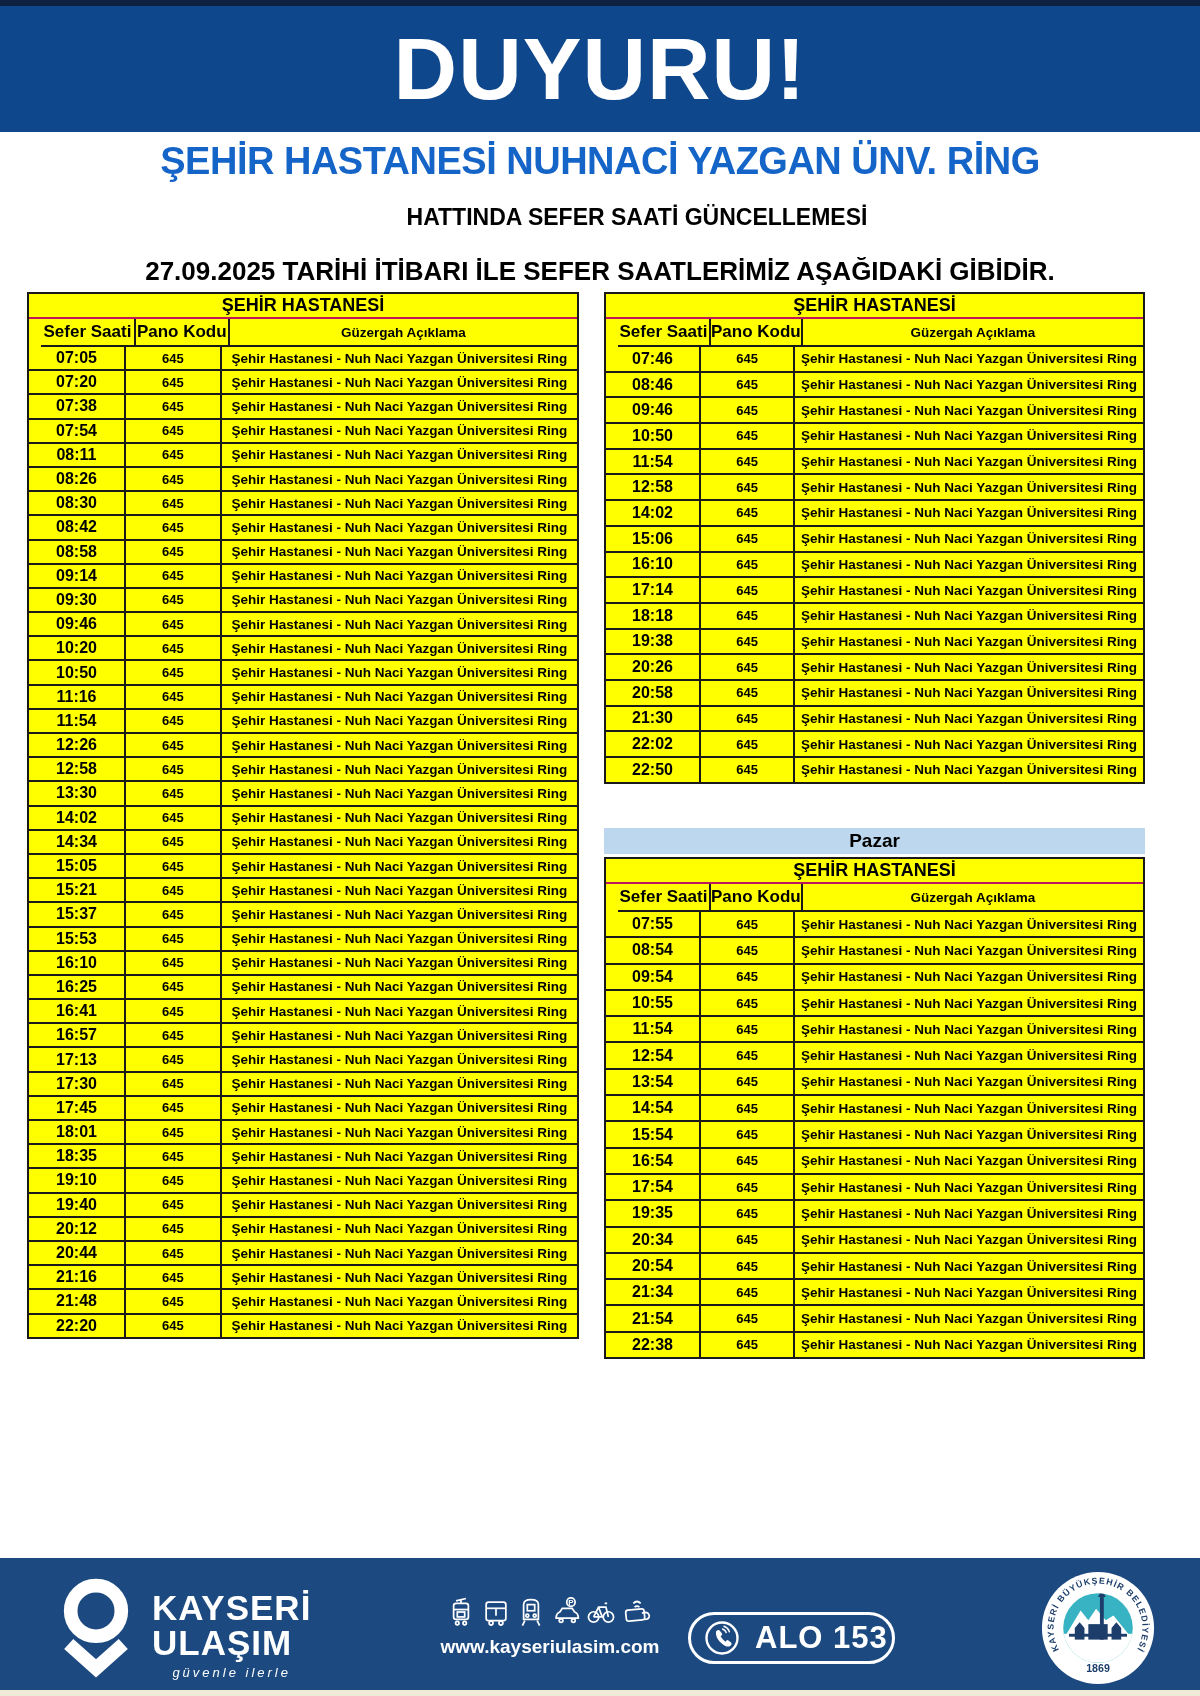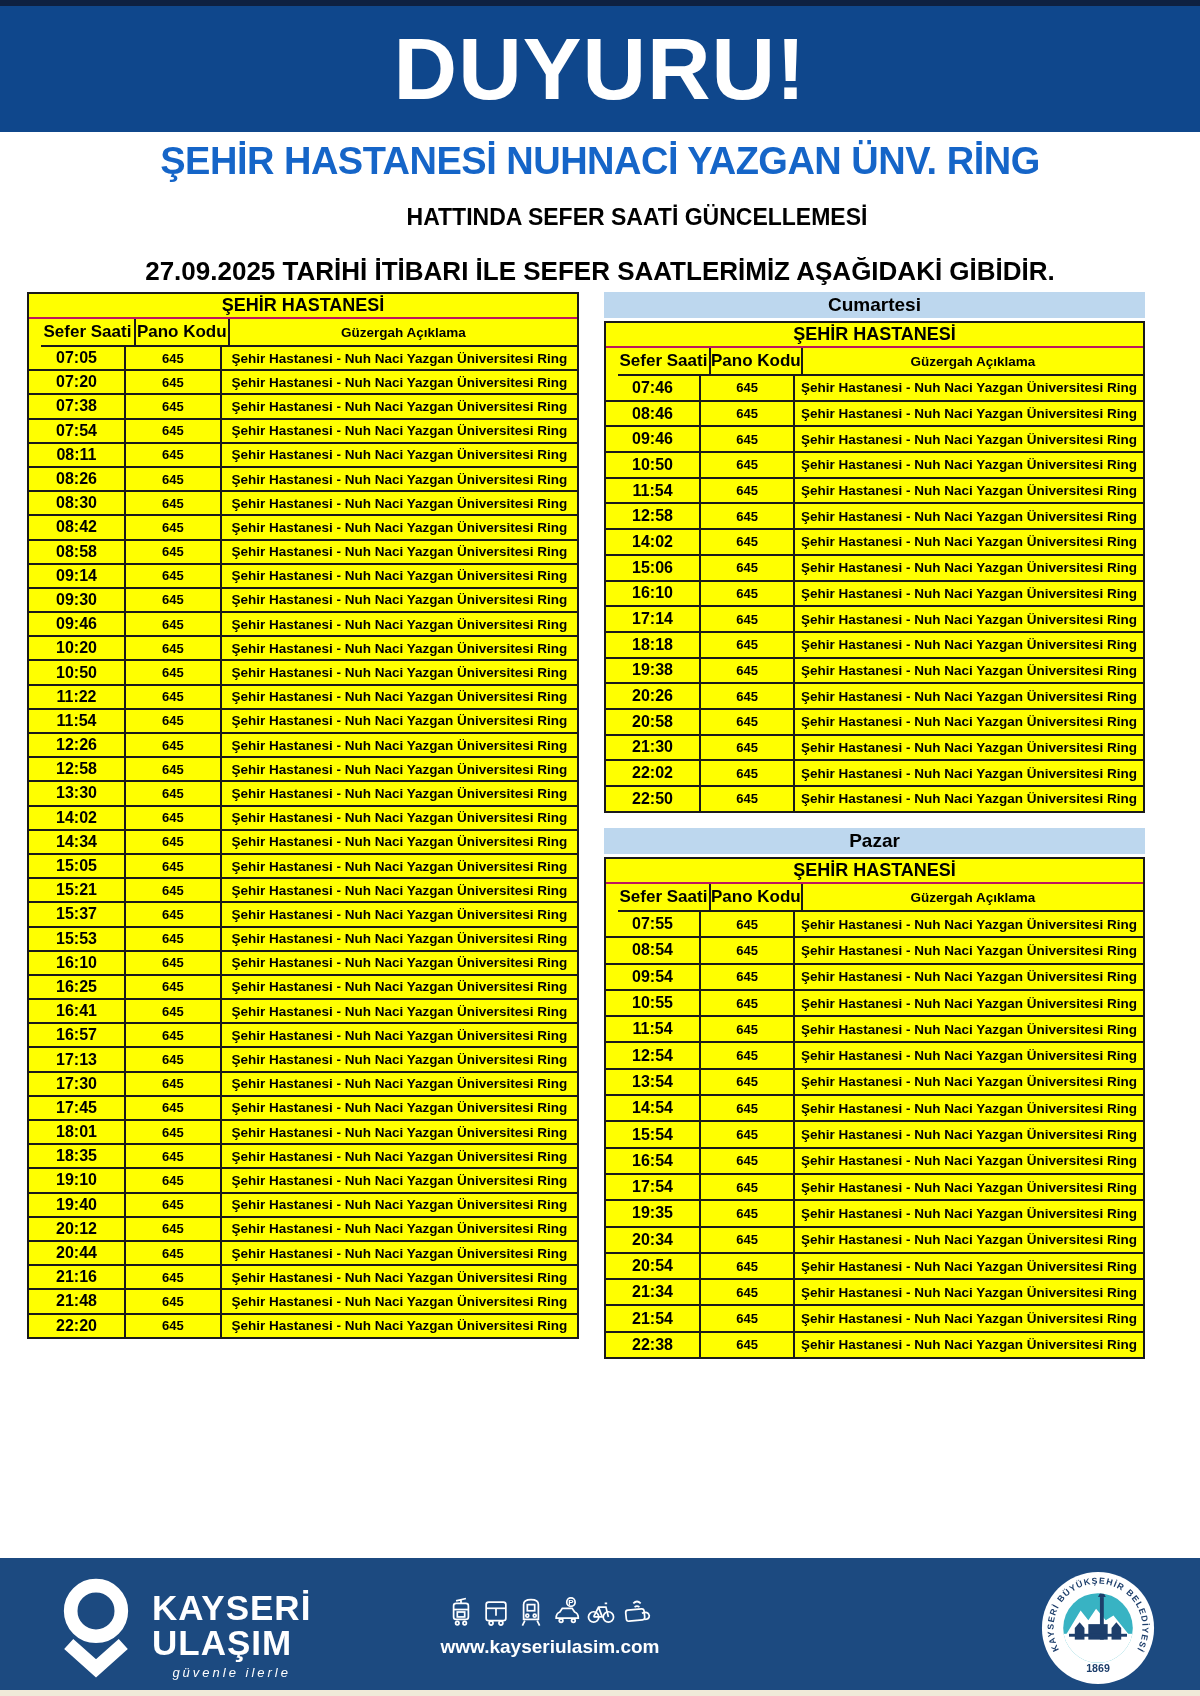--- a/index.html
+++ b/index.html
@@ -158,21 +158,21 @@
           <div class="c time">10:20</div>
           <div class="c pano">645</div>
           <div class="c route">Şehir Hastanesi - Nuh Naci Yazgan Üniversitesi Ring</div>
         </div>
         <div class="trow">
           <div class="c time">10:50</div>
           <div class="c pano">645</div>
           <div class="c route">Şehir Hastanesi - Nuh Naci Yazgan Üniversitesi Ring</div>
         </div>
         <div class="trow">
-          <div class="c time">11:22</div>
+          <div class="c time">11:16</div>
           <div class="c pano">645</div>
           <div class="c route">Şehir Hastanesi - Nuh Naci Yazgan Üniversitesi Ring</div>
         </div>
         <div class="trow">
           <div class="c time">11:54</div>
           <div class="c pano">645</div>
           <div class="c route">Şehir Hastanesi - Nuh Naci Yazgan Üniversitesi Ring</div>
         </div>
         <div class="trow">
           <div class="c time">12:26</div>
@@ -297,21 +297,20 @@
         <div class="trow">
           <div class="c time">22:20</div>
           <div class="c pano">645</div>
           <div class="c route">Şehir Hastanesi - Nuh Naci Yazgan Üniversitesi Ring</div>
         </div>
       </div>
   </div>
 </section>
 
 <section class="col" style="left:604px; top:292px; width:541px;">
-  <div class="dayband">Cumartesi</div>
   <div class="ttable" style="--rh:23.7px">
     <div class="stophdr">ŞEHİR HASTANESİ</div>
     <div class="colhdr">
       <div class="c time">Sefer Saati</div>
       <div class="c pano">Pano Kodu</div>
       <div class="c route">Güzergah Açıklama</div>
     </div>
     <div class="rows">
         <div class="trow">
           <div class="c time">07:46</div>
@@ -551,20 +550,28 @@
     </svg>
     <svg width="32" height="32" viewBox="0 0 26 26" fill="none" stroke="#fff" stroke-width="1.4">
       <path d="M10 6 Q13 3 16 6 M11 9 Q13 7.5 15 9"></path>
       <rect x="4" y="11" width="15" height="9" rx="2" transform="rotate(-6 11 15)"></rect>
       <path d="M17 14 Q22 12 23 16 Q23 19 19 19"></path>
     </svg>
   </div>
 
   <div class="website">www.kayseriulasim.com</div>
 
+  <div class="alopill">
+    <svg width="38" height="38" viewBox="0 0 38 38">
+      <circle cx="19" cy="19" r="15.5" fill="none" stroke="#fff" stroke-width="2.4"></circle>
+      <path d="M13 12.5 q2.5 -2.5 4 -0.5 l1.8 2.2 q1 1.2 -0.2 2.2 l-1 0.9 q1.8 3.4 4.8 5.4 l0.9 -1 q1 -1.1 2.2 -0.2 l2.2 1.8 q2 1.6 -0.6 3.6 q-1.8 1.4 -4.8 0 q-5.6 -2.8 -8.4 -8.4 q-1.5 -3.2 -0.9 -6z" fill="#fff"></path>
+      <path d="M24 10 q3 1 4 4 M25.5 7 q4.5 1.5 6 6" fill="none" stroke="#fff" stroke-width="1.6" stroke-linecap="round" transform="translate(-2,1) scale(0.9)"></path>
+    </svg>
+    <span class="alotext">ALO 153</span>
+  </div>
 
   <svg class="citybadge" width="116" height="116" viewBox="0 0 120 120">
     <defs>
       <path id="arcText" d="M 22,86 A 46,46 0 1 1 98,86"></path>
       <clipPath id="innerClip">
           <circle cx="60" cy="60" r="36"></circle>
         </clipPath>
     </defs>
     <circle cx="60" cy="60" r="58" fill="#ffffff"></circle>
     <circle cx="60" cy="60" r="36" fill="#38b3c3"></circle>

